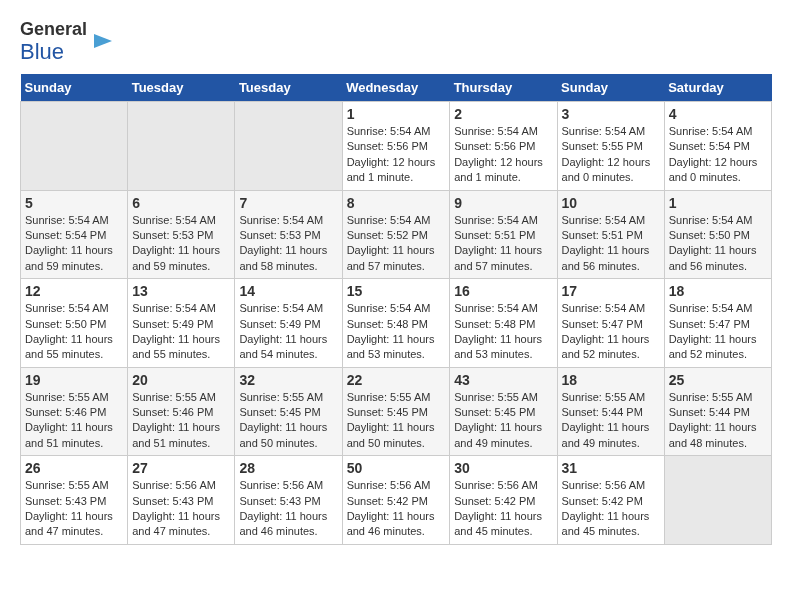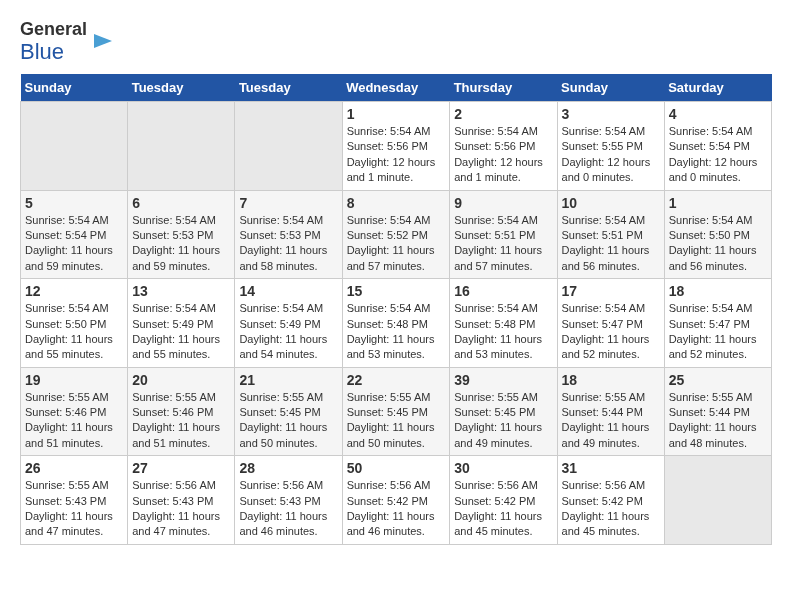--- a/index.html
+++ b/index.html
@@ -193,29 +193,29 @@
       <tr>
         <td>
           <span class="day-num">19</span>
           <div class="day-info">Sunrise: 5:55 AM<br>Sunset: 5:46 PM<br>Daylight: 11 hours<br>and 51 minutes.</div>
         </td>
         <td>
           <span class="day-num">20</span>
           <div class="day-info">Sunrise: 5:55 AM<br>Sunset: 5:46 PM<br>Daylight: 11 hours<br>and 51 minutes.</div>
         </td>
         <td>
-          <span class="day-num">21</span>
+          <span class="day-num">32</span>
           <div class="day-info">Sunrise: 5:55 AM<br>Sunset: 5:45 PM<br>Daylight: 11 hours<br>and 50 minutes.</div>
         </td>
         <td>
           <span class="day-num">22</span>
           <div class="day-info">Sunrise: 5:55 AM<br>Sunset: 5:45 PM<br>Daylight: 11 hours<br>and 50 minutes.</div>
         </td>
         <td>
-          <span class="day-num">39</span>
+          <span class="day-num">43</span>
           <div class="day-info">Sunrise: 5:55 AM<br>Sunset: 5:45 PM<br>Daylight: 11 hours<br>and 49 minutes.</div>
         </td>
         <td>
           <span class="day-num">18</span>
           <div class="day-info">Sunrise: 5:55 AM<br>Sunset: 5:44 PM<br>Daylight: 11 hours<br>and 49 minutes.</div>
         </td>
         <td>
           <span class="day-num">25</span>
           <div class="day-info">Sunrise: 5:55 AM<br>Sunset: 5:44 PM<br>Daylight: 11 hours<br>and 48 minutes.</div>
         </td>

